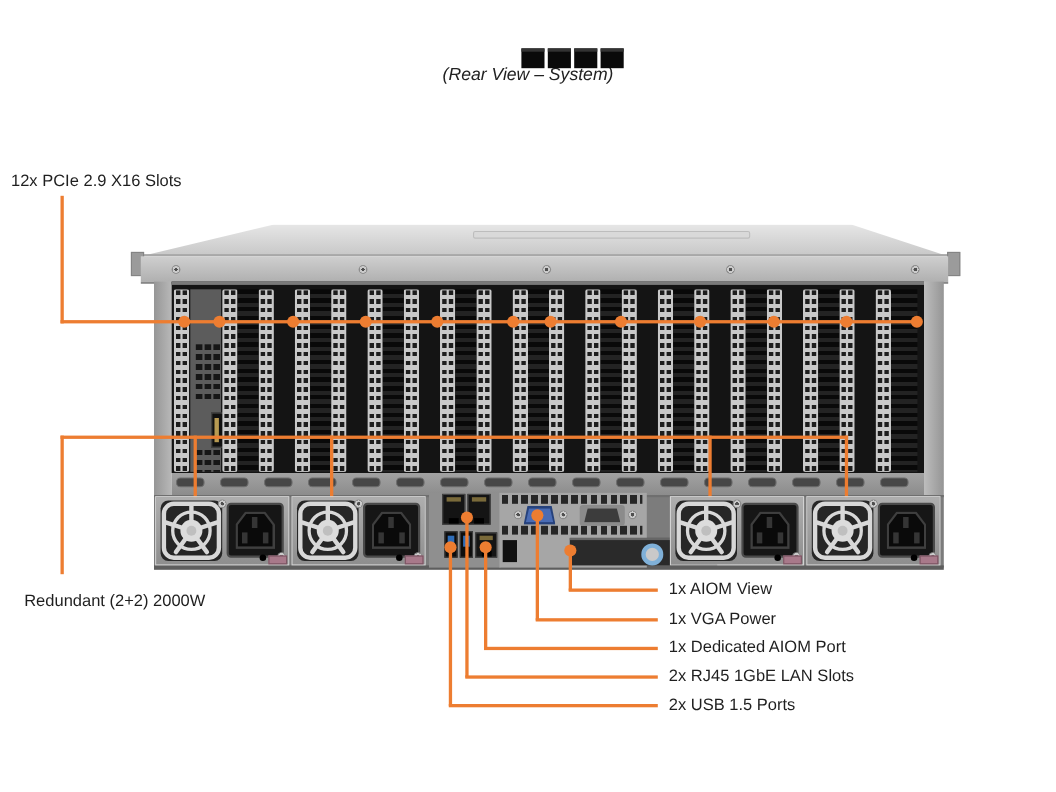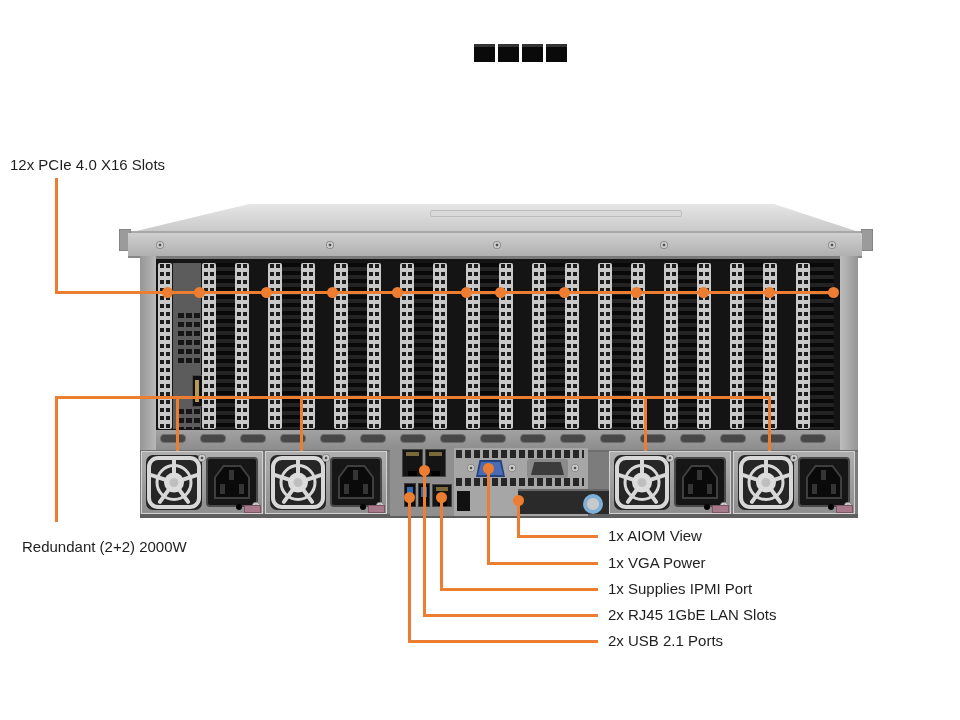--- a/index.html
+++ b/index.html
@@ -69,22 +69,23 @@
   
   .oline{background:#ED7D31;}
   .odot{width:11px;height:11px;border-radius:50%;background:#ED7D31;}
   #overlay{left:0;top:0;width:960px;height:720px;pointer-events:none;}
 </style>
 </head>
 <body>
 
 <div id="canvas">
 
-
-  <div class="abs label" style="left:10px;top:155px;">12x PCIe 4.0 X16 Slots</div>
+  <div id="title" class="abs">(Rear View – System)</div>
+
+  <div class="abs label" style="left:10px;top:155px;">12x PCIe 2.9 X16 Slots</div>
 
   <div class="abs label" style="left:22px;top:537px;">
     <div>Redundant (2+2) 2000W</div>
   </div>
 
   <div id="lid" class="abs"></div>
   <div id="lid-handle" class="abs"></div>
   <div id="lid-edge" class="abs"></div>
   <div class="abs ear" style="left:119px;top:229px;"></div>
   <div class="abs ear" style="left:861px;top:229px;"></div>
@@ -220,29 +221,29 @@
       <div class="oline abs" style="left: 517px; top: 500px; width: 3px; height: 37px; background: rgb(237, 125, 49);"></div>
       <div class="oline abs" style="left: 517px; top: 535px; width: 81px; height: 3px; background: rgb(237, 125, 49);"></div>
       <div class="label abs" style="left: 608px; top: 526px;">1x AIOM View</div>
       <div class="odot abs" style="left: 483px; top: 463px; background: rgb(237, 125, 49);"></div>
       <div class="oline abs" style="left: 487px; top: 468px; width: 3px; height: 96px; background: rgb(237, 125, 49);"></div>
       <div class="oline abs" style="left: 487px; top: 562px; width: 111px; height: 3px; background: rgb(237, 125, 49);"></div>
       <div class="label abs" style="left: 608px; top: 553px;">1x VGA Power</div>
       <div class="odot abs" style="left: 436px; top: 492px; background: rgb(237, 125, 49);"></div>
       <div class="oline abs" style="left: 440px; top: 497px; width: 3px; height: 93px; background: rgb(237, 125, 49);"></div>
       <div class="oline abs" style="left: 440px; top: 588px; width: 158px; height: 3px; background: rgb(237, 125, 49);"></div>
-      <div class="label abs" style="left: 608px; top: 579px;">1x Supplies IPMI Port</div>
+      <div class="label abs" style="left: 608px; top: 579px;">1x Dedicated AIOM Port</div>
       <div class="odot abs" style="left: 419px; top: 465px; background: rgb(237, 125, 49);"></div>
       <div class="oline abs" style="left: 423px; top: 470px; width: 3px; height: 146px; background: rgb(237, 125, 49);"></div>
       <div class="oline abs" style="left: 423px; top: 614px; width: 175px; height: 3px; background: rgb(237, 125, 49);"></div>
       <div class="label abs" style="left: 608px; top: 605px;">2x RJ45 1GbE LAN Slots</div>
       <div class="odot abs" style="left: 404px; top: 492px; background: rgb(237, 125, 49);"></div>
       <div class="oline abs" style="left: 408px; top: 497px; width: 3px; height: 145px; background: rgb(237, 125, 49);"></div>
       <div class="oline abs" style="left: 408px; top: 640px; width: 190px; height: 3px; background: rgb(237, 125, 49);"></div>
-      <div class="label abs" style="left: 608px; top: 631px;">2x USB 2.1 Ports</div>
+      <div class="label abs" style="left: 608px; top: 631px;">2x USB 1.5 Ports</div>
     </div>
 
 <div class="screw abs" style="left: 156px; top: 241px;"></div>
     <div class="screw abs" style="left: 326px; top: 241px;"></div>
     <div class="screw abs" style="left: 493px; top: 241px;"></div>
     <div class="screw abs" style="left: 660px; top: 241px;"></div>
     <div class="screw abs" style="left: 828px; top: 241px;"></div>
     <div class="psu abs" style="left: 141px;">
       <div class="psu-fan abs"><svg width="56" height="55" viewBox="0 0 56 55">
  <rect x="3" y="3" width="50" height="49" rx="9" fill="none" stroke="#d8d8d8" stroke-width="4"></rect>

